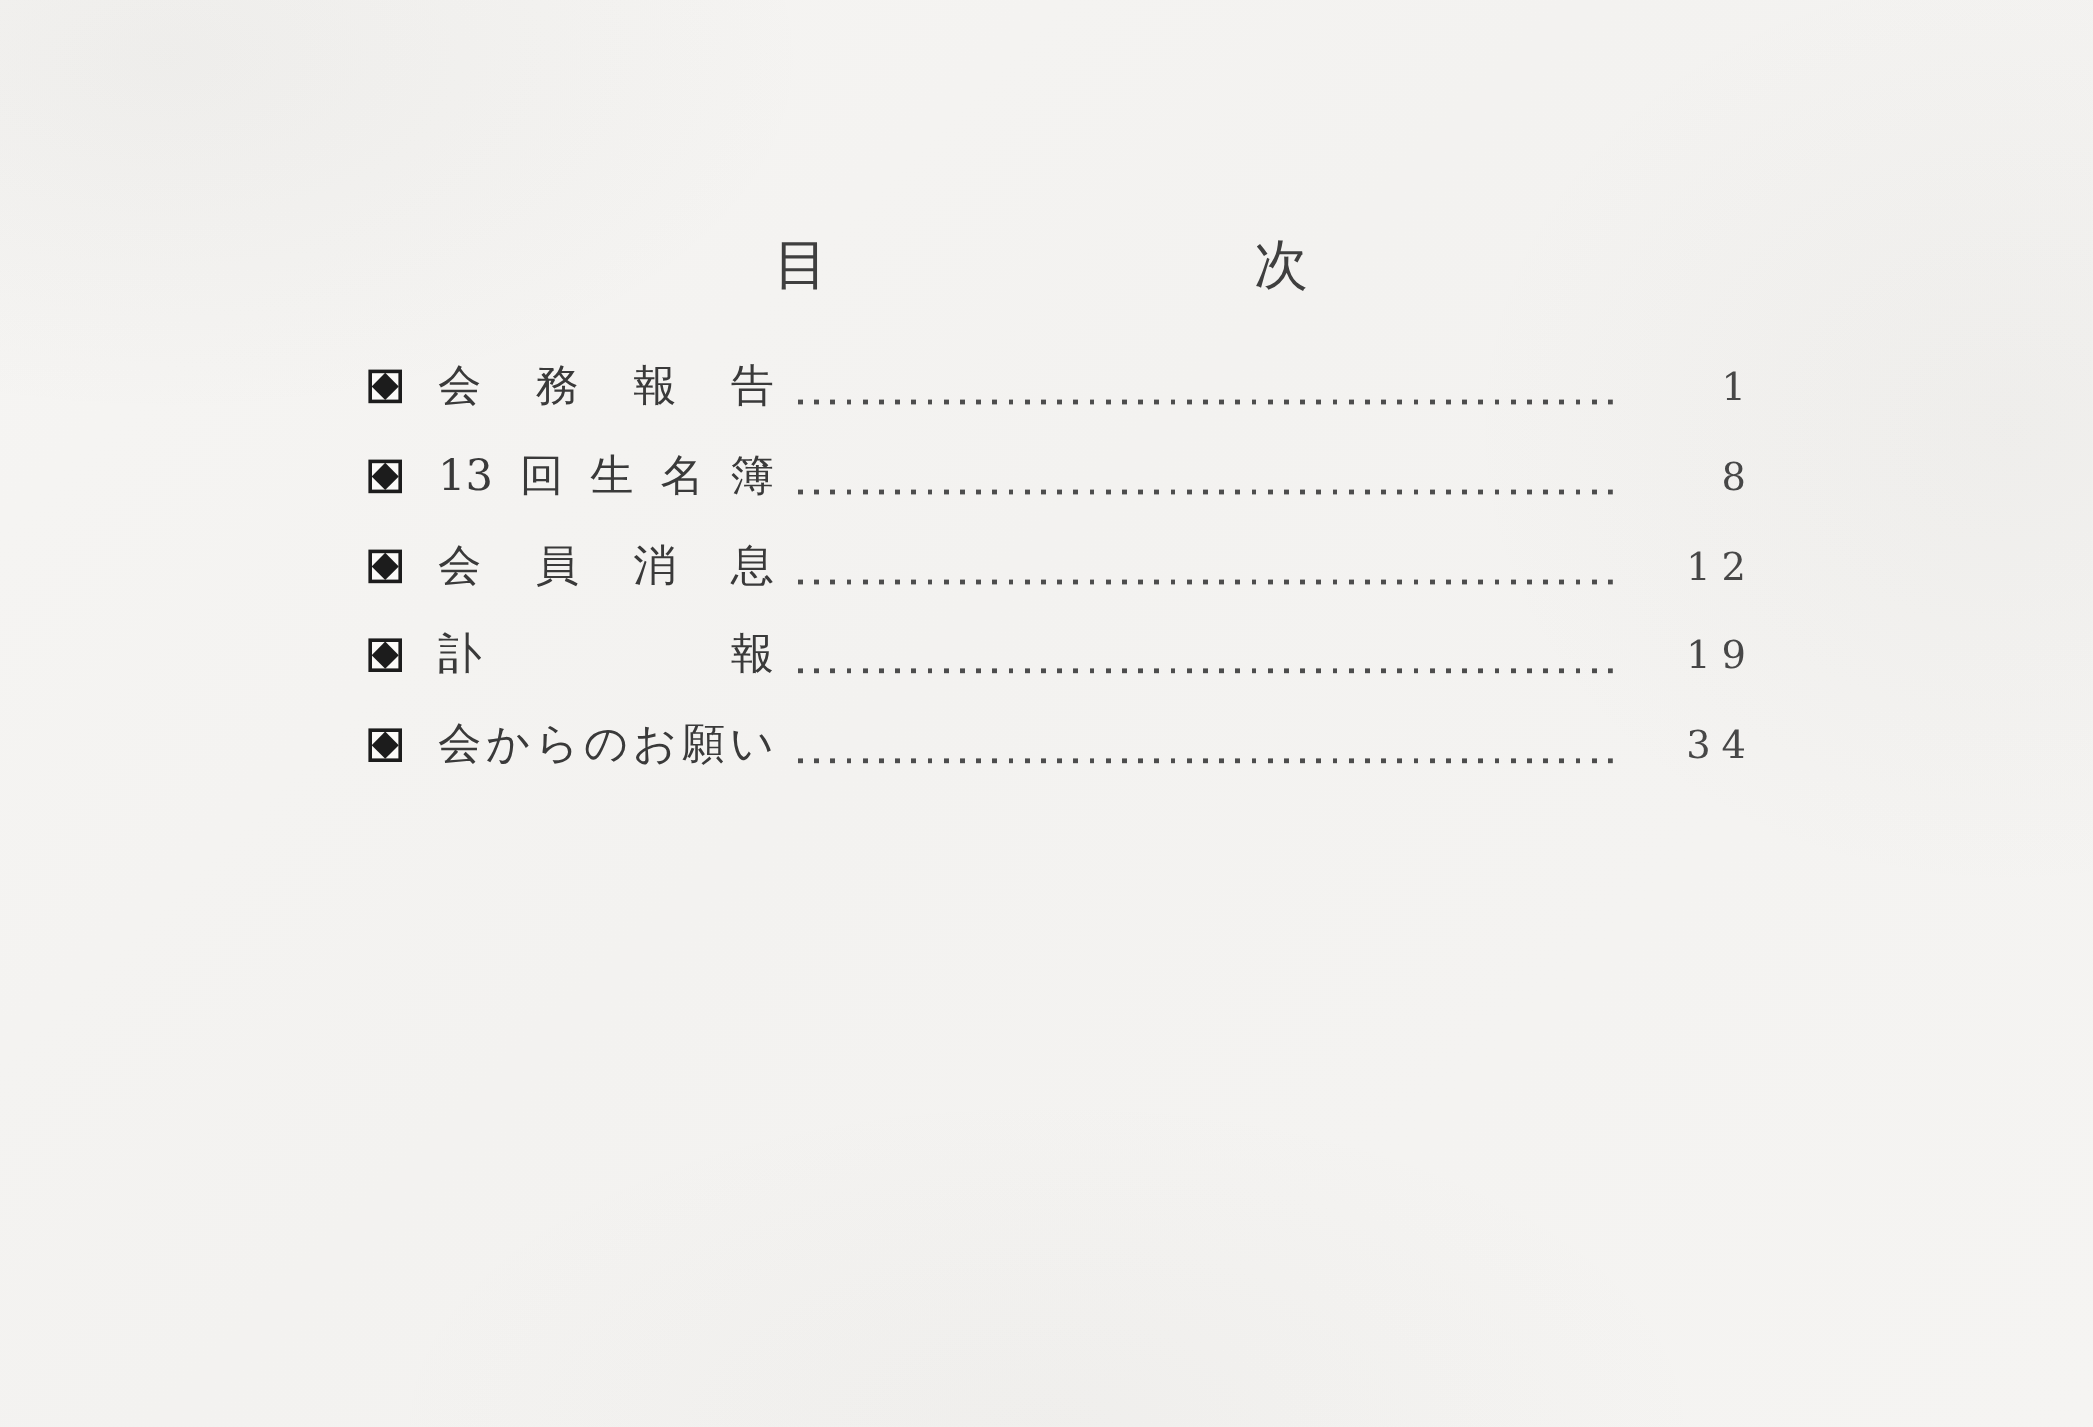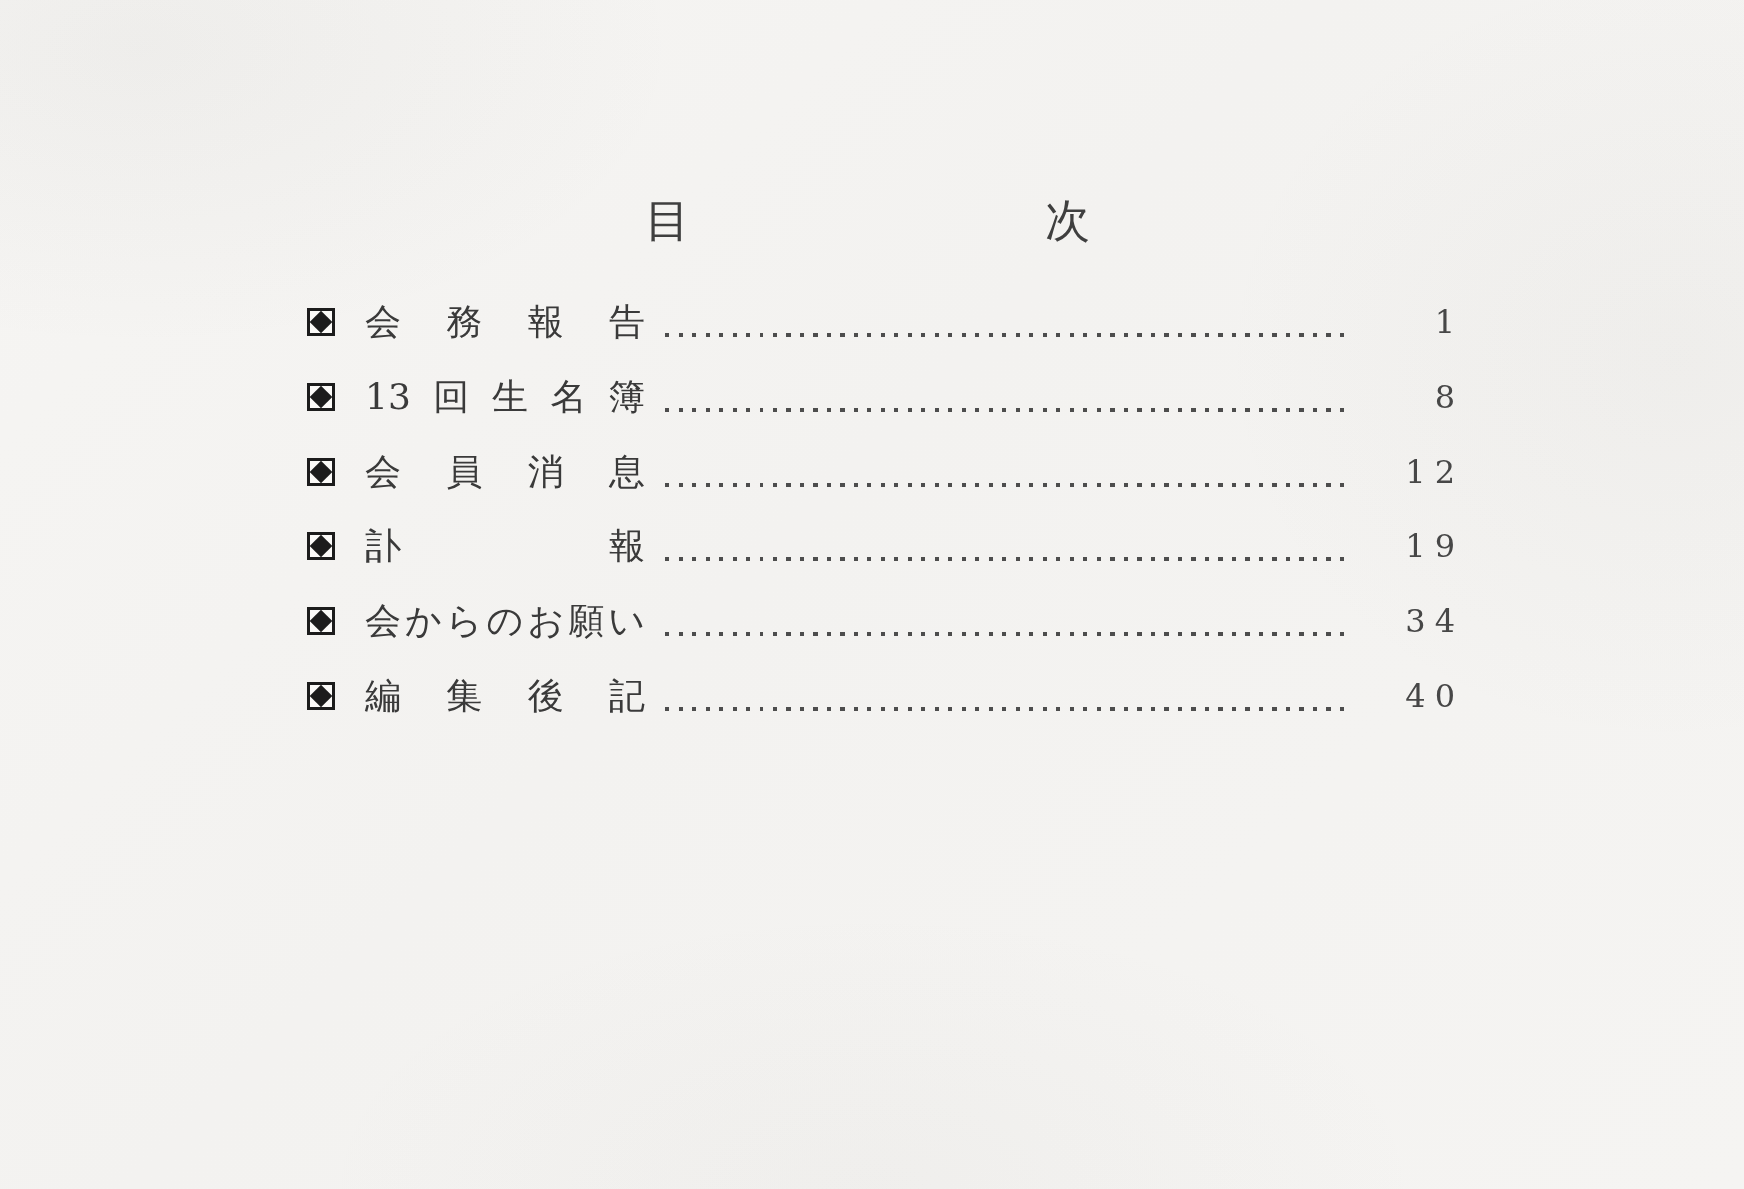--- a/index.html
+++ b/index.html
@@ -156,23 +156,15 @@
   <div class="row">
     <span class="bullet">
       <span class="bullet-diamond"></span>
     </span>
     <span class="label">会からのお願い</span>
     <span class="leader"></span>
     <span class="pagenum">34</span>
   </div>
 
 
-  <div class="row">
-    <span class="bullet">
-      <span class="bullet-diamond"></span>
-    </span>
-    <span class="label">編集後記</span>
-    <span class="leader"></span>
-    <span class="pagenum">40</span>
-  </div>
 </div>
 
 </div>
 
 </body></html>

